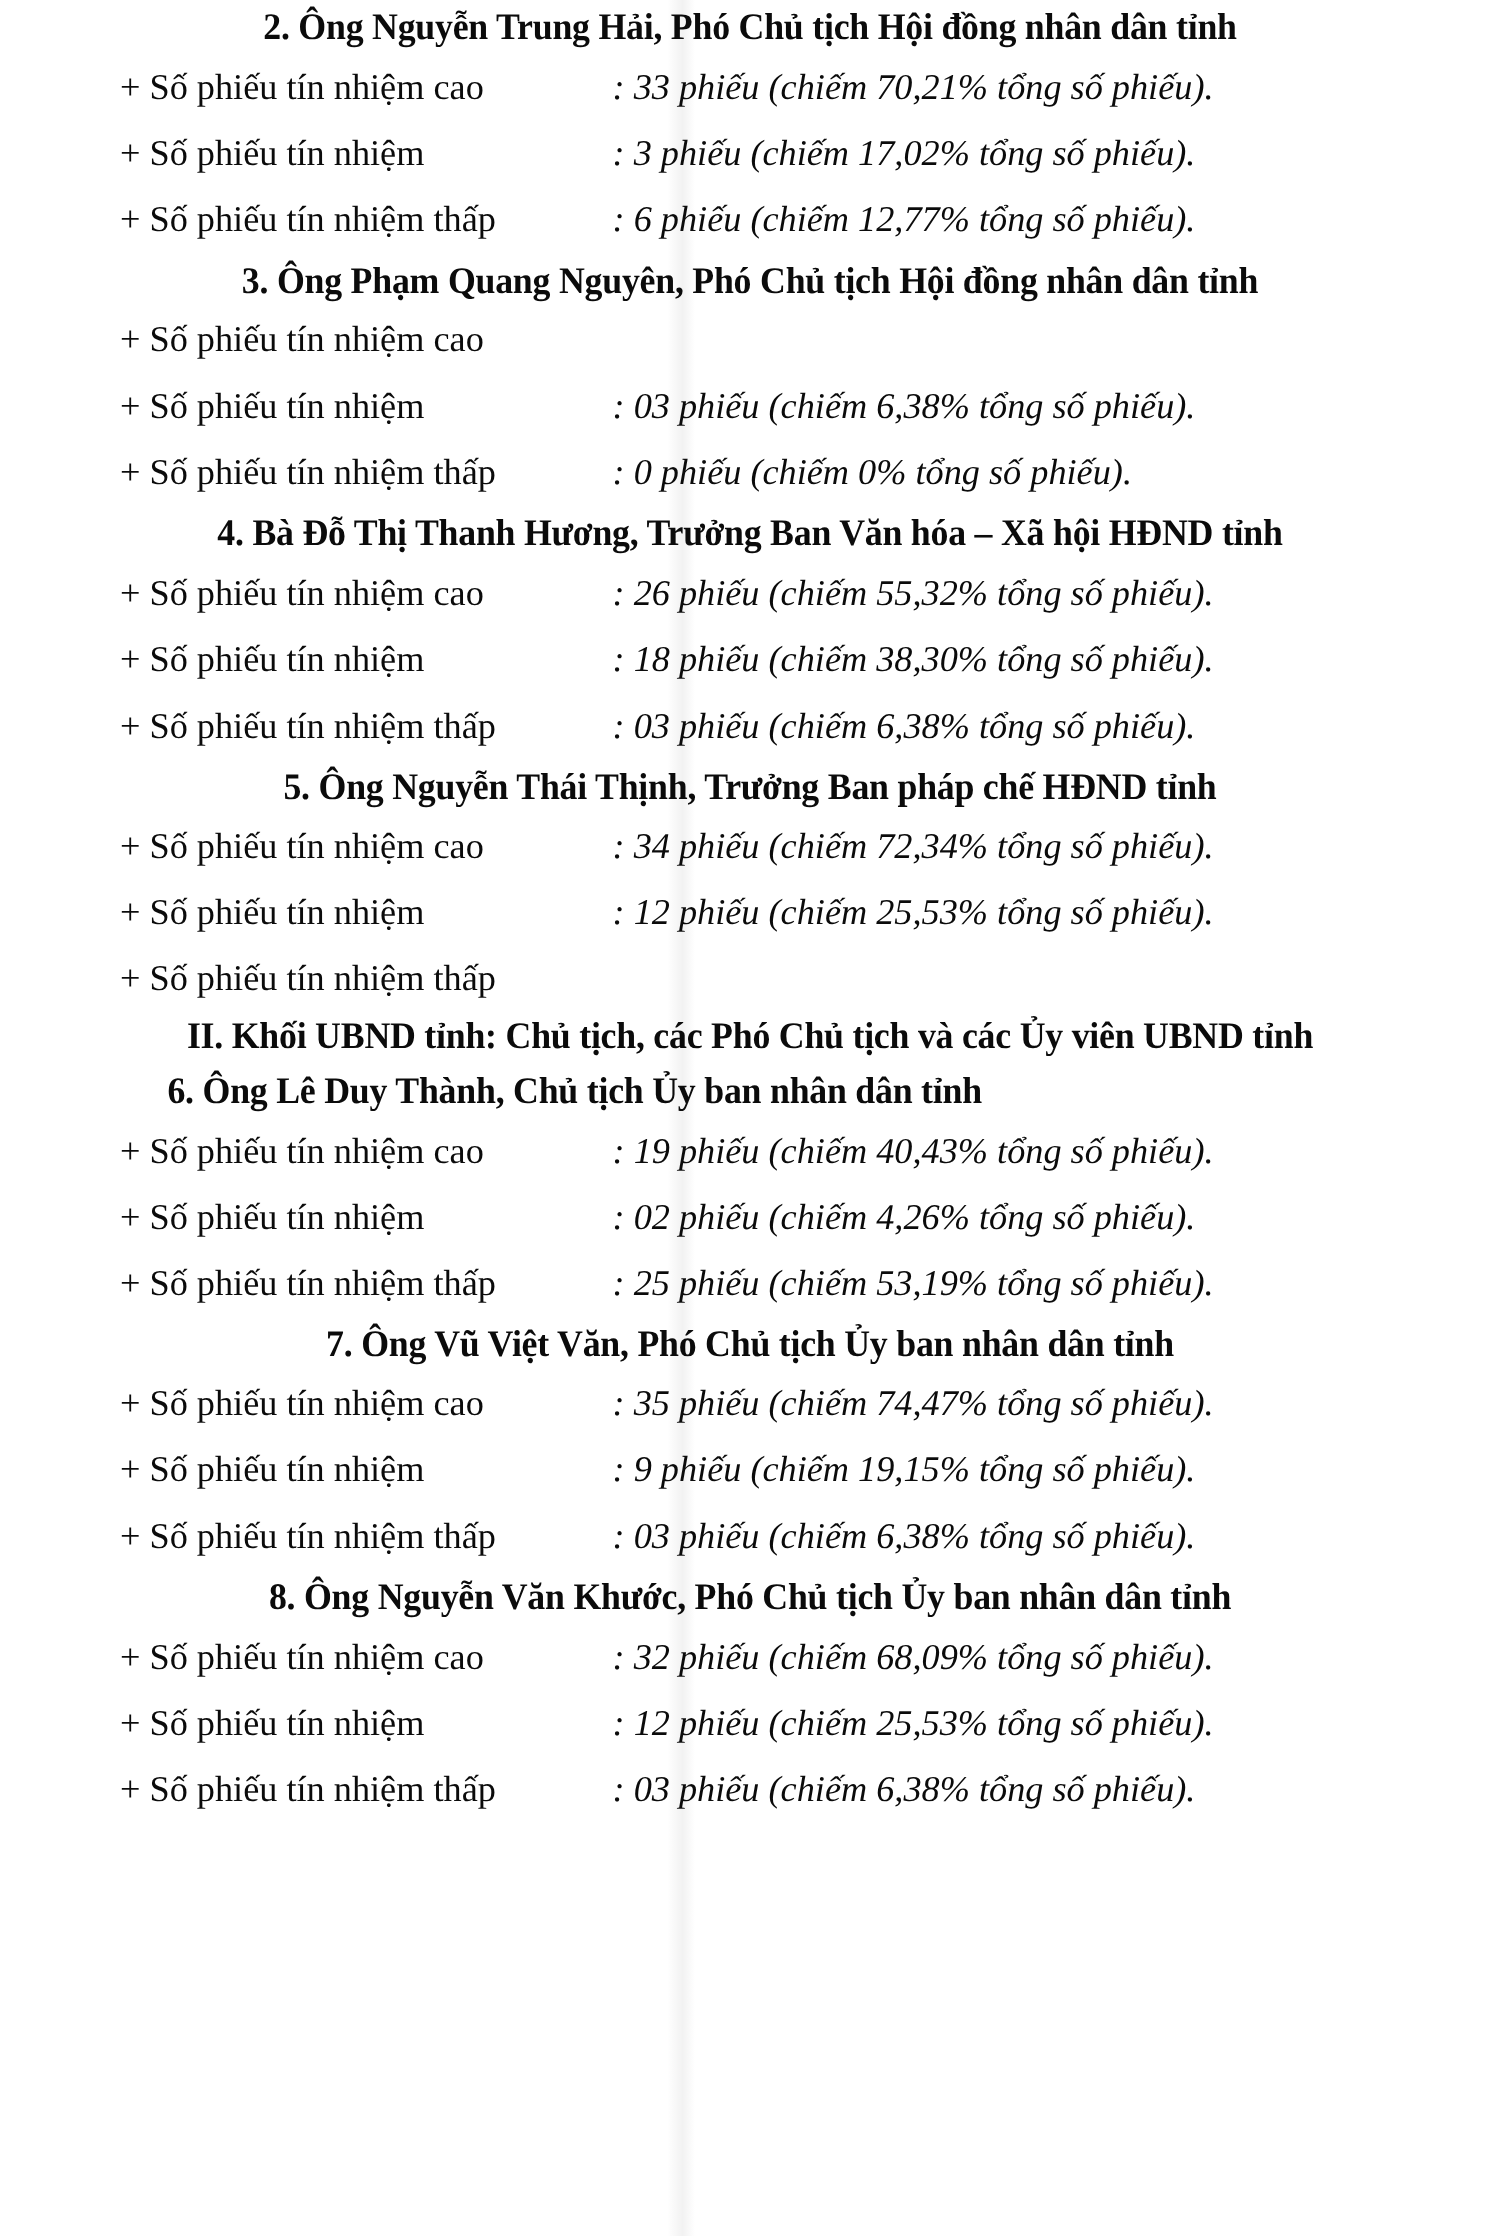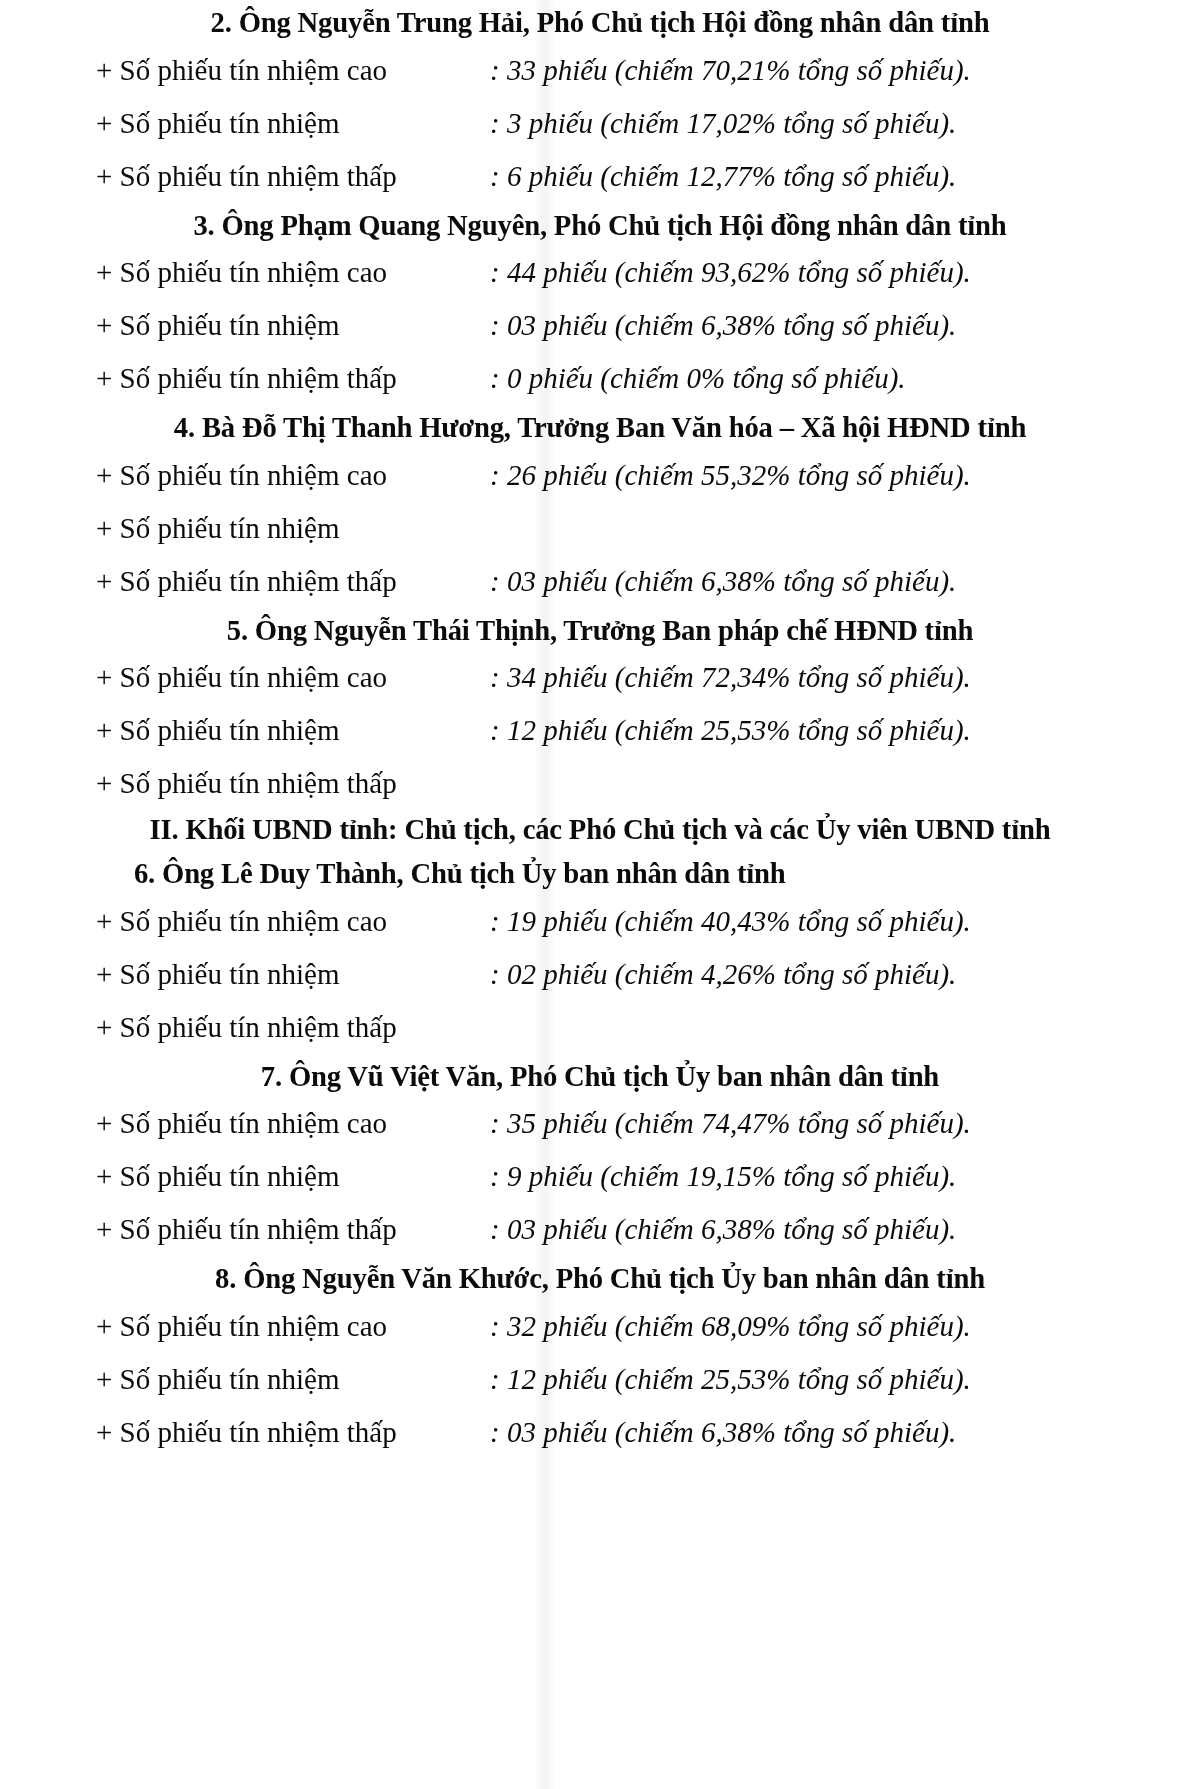--- a/index.html
+++ b/index.html
@@ -103,40 +103,40 @@
       <div class="vote-row">
         <span class="lbl">+ Số phiếu tín nhiệm thấp</span>
         <span class="val">: 6 phiếu (chiếm 12,77% tổng số phiếu).</span>
       </div>
     </div>
 
     <div>
       <div class="doc-heading heading-narrow">3. Ông Phạm Quang Nguyên, Phó Chủ tịch Hội đồng nhân dân tỉnh</div>
       <div class="vote-row">
         <span class="lbl">+ Số phiếu tín nhiệm cao</span>
-        <span class="val">: 44 phiếu (chiếm 93,62% tổng số phiếu).</span>
       </div>
       <div class="vote-row">
         <span class="lbl">+ Số phiếu tín nhiệm</span>
         <span class="val">: 03 phiếu (chiếm 6,38% tổng số phiếu).</span>
       </div>
       <div class="vote-row">
         <span class="lbl">+ Số phiếu tín nhiệm thấp</span>
         <span class="val">: 0 phiếu (chiếm 0% tổng số phiếu).</span>
       </div>
     </div>
 
     <div>
       <div class="doc-heading heading-narrow">4. Bà Đỗ Thị Thanh Hương, Trưởng Ban Văn hóa – Xã hội HĐND tỉnh</div>
       <div class="vote-row">
         <span class="lbl">+ Số phiếu tín nhiệm cao</span>
         <span class="val">: 26 phiếu (chiếm 55,32% tổng số phiếu).</span>
       </div>
       <div class="vote-row">
         <span class="lbl">+ Số phiếu tín nhiệm</span>
+        <span class="val">: 18 phiếu (chiếm 38,30% tổng số phiếu).</span>
       </div>
       <div class="vote-row">
         <span class="lbl">+ Số phiếu tín nhiệm thấp</span>
         <span class="val">: 03 phiếu (chiếm 6,38% tổng số phiếu).</span>
       </div>
     </div>
 
     <div>
       <div class="doc-heading heading-narrow">5. Ông Nguyễn Thái Thịnh, Trưởng Ban pháp chế HĐND tỉnh</div>
       <div class="vote-row">
@@ -161,20 +161,21 @@
       <div class="vote-row">
         <span class="lbl">+ Số phiếu tín nhiệm cao</span>
         <span class="val">: 19 phiếu (chiếm 40,43% tổng số phiếu).</span>
       </div>
       <div class="vote-row">
         <span class="lbl">+ Số phiếu tín nhiệm</span>
         <span class="val">: 02 phiếu (chiếm 4,26% tổng số phiếu).</span>
       </div>
       <div class="vote-row">
         <span class="lbl">+ Số phiếu tín nhiệm thấp</span>
+        <span class="val">: 25 phiếu (chiếm 53,19% tổng số phiếu).</span>
       </div>
     </div>
 
     <div>
       <div class="doc-heading heading-narrow">7. Ông Vũ Việt Văn, Phó Chủ tịch Ủy ban nhân dân tỉnh</div>
       <div class="vote-row">
         <span class="lbl">+ Số phiếu tín nhiệm cao</span>
         <span class="val">: 35 phiếu (chiếm 74,47% tổng số phiếu).</span>
       </div>
       <div class="vote-row">

